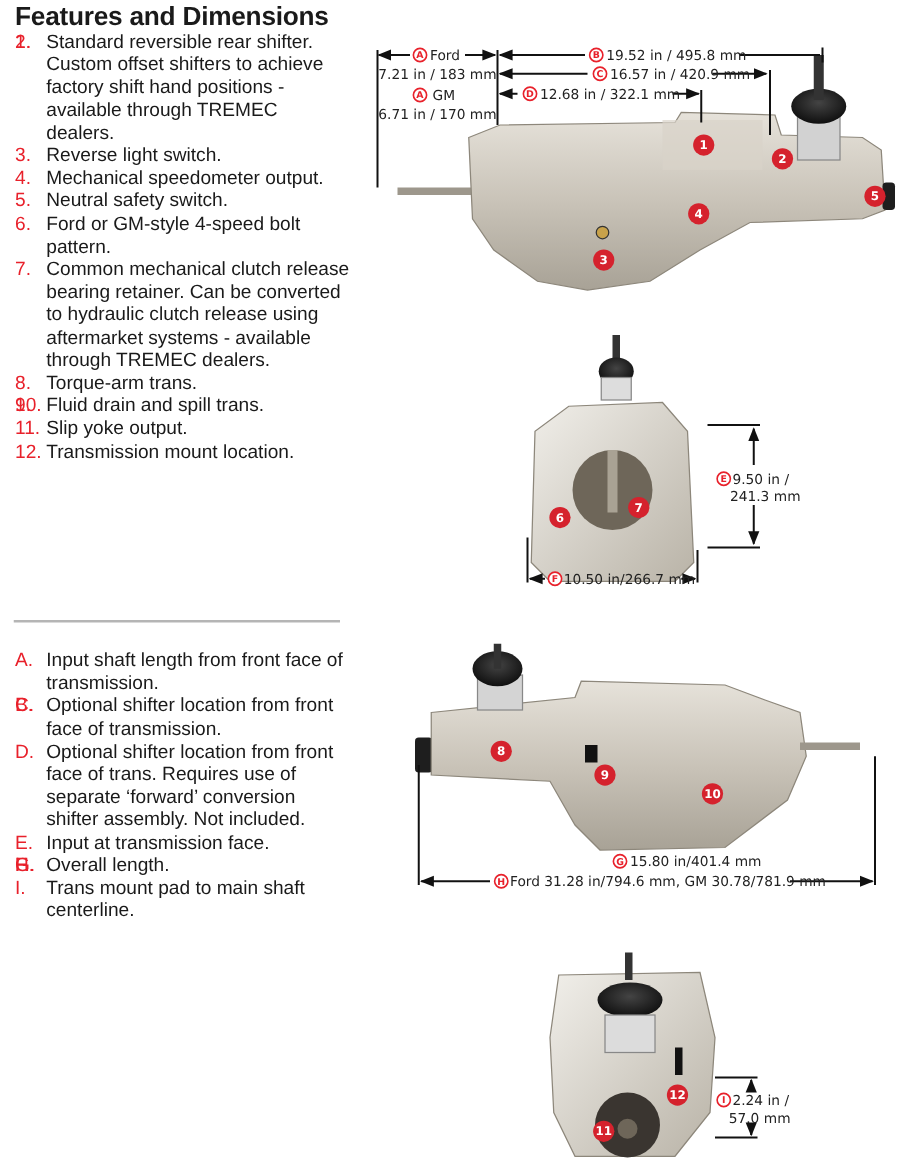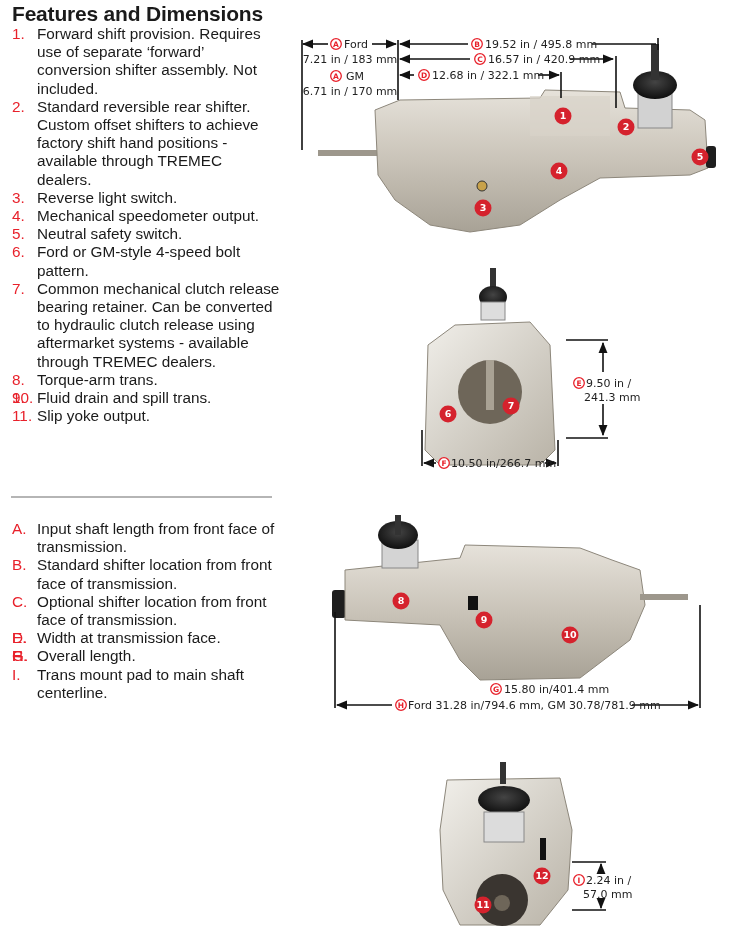--- a/index.html
+++ b/index.html
@@ -18,39 +18,40 @@
   .badge-txt { font-family: "DejaVu Sans", sans-serif; font-size: 9.5px; fill: #fff; font-weight: bold; }
   .letter-circle { fill: #fff; stroke: #e8212b; stroke-width: 1.3; }
   .letter-txt { font-family: "DejaVu Sans", sans-serif; font-size: 7.5px; fill: #e8212b; font-weight: bold; }
 </style>
 </head>
 <body>
 
 <h1 id="title">Features and Dimensions</h1>
 
 <ul id="features" class="list">
-    <li><span class="marker">1.</span><span>Forward shift provision. Requires use of separate ‘forward’ conversion shifter assembly. Not included.</span></li>
+    <li><span class="marker">1.</span></li>
     <li><span class="marker">2.</span><span>Standard reversible rear shifter. Custom offset shifters to achieve factory shift hand positions - available through TREMEC dealers.</span></li>
     <li><span class="marker">3.</span><span>Reverse light switch.</span></li>
     <li><span class="marker">4.</span><span>Mechanical speedometer output.</span></li>
     <li><span class="marker">5.</span><span>Neutral safety switch.</span></li>
     <li><span class="marker">6.</span><span>Ford or GM-style 4-speed bolt pattern.</span></li>
     <li><span class="marker">7.</span><span>Common mechanical clutch release bearing retainer. Can be converted to hydraulic clutch release using aftermarket systems - available through TREMEC dealers.</span></li>
     <li><span class="marker">8.</span><span>Torque-arm trans.</span></li>
     <li><span class="marker">9.</span></li>
     <li><span class="marker">10.</span><span>Fluid drain and spill trans.</span></li>
     <li><span class="marker">11.</span><span>Slip yoke output.</span></li>
+    <li><span class="marker">12.</span><span>Transmission mount location.</span></li>
   </ul>
 <div id="divider"></div>
 <ul id="dims" class="list">
     <li><span class="marker">A.</span><span>Input shaft length from front face of transmission.</span></li>
-    <li><span class="marker">B.</span><span>Standard shifter location from front face of transmission.</span></li>
+    <li><span class="marker">B.</span></li>
     <li><span class="marker">C.</span><span>Optional shifter location from front face of transmission.</span></li>
-    <li><span class="marker">D.</span></li>
-    <li><span class="marker">E.</span><span>Width at transmission face.</span></li>
+    <li><span class="marker">D.</span><span>Optional shifter location from front face of trans. Requires use of separate ‘forward’ conversion shifter assembly. Not included.</span></li>
+    <li><span class="marker">E.</span><span>Input at transmission face.</span></li>
     <li><span class="marker">F.</span></li>
     <li><span class="marker">G.</span></li>
     <li><span class="marker">H.</span><span>Overall length.</span></li>
     <li><span class="marker">I.</span><span>Trans mount pad to main shaft centerline.</span></li>
   </ul>
 
 <svg id="art" width="737" height="935" viewBox="0 0 737 935">
   <defs>
     <linearGradient id="alu" x1="0" y1="0" x2="0" y2="1">
       <stop offset="0" stop-color="#e6e2da"></stop>

